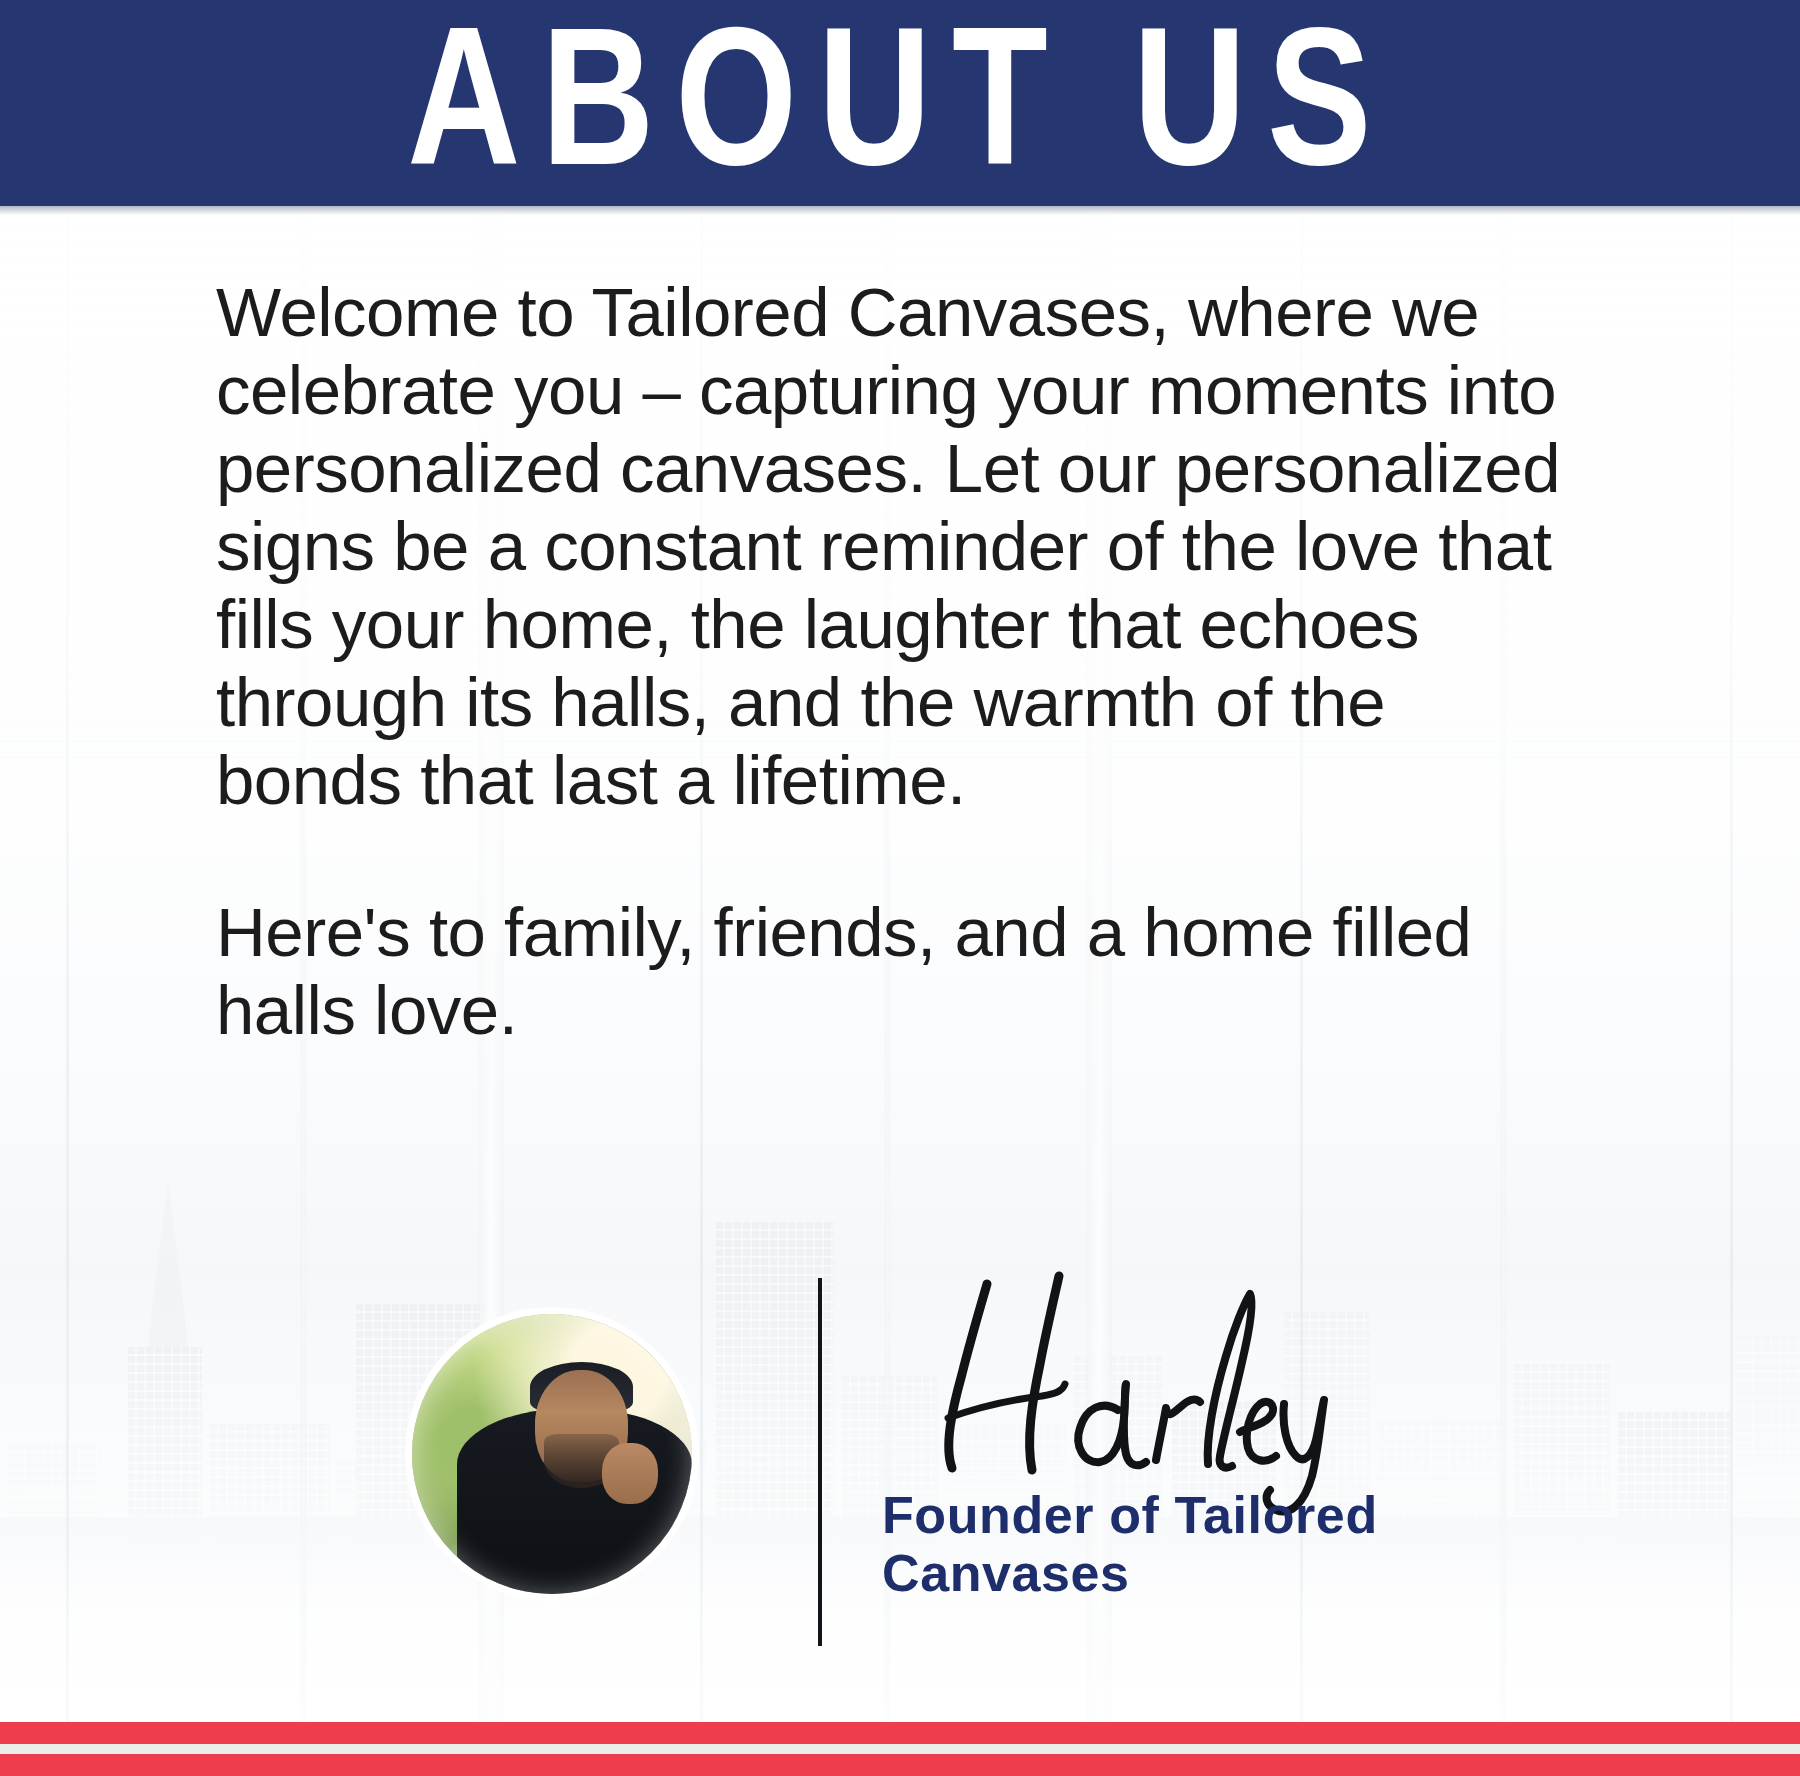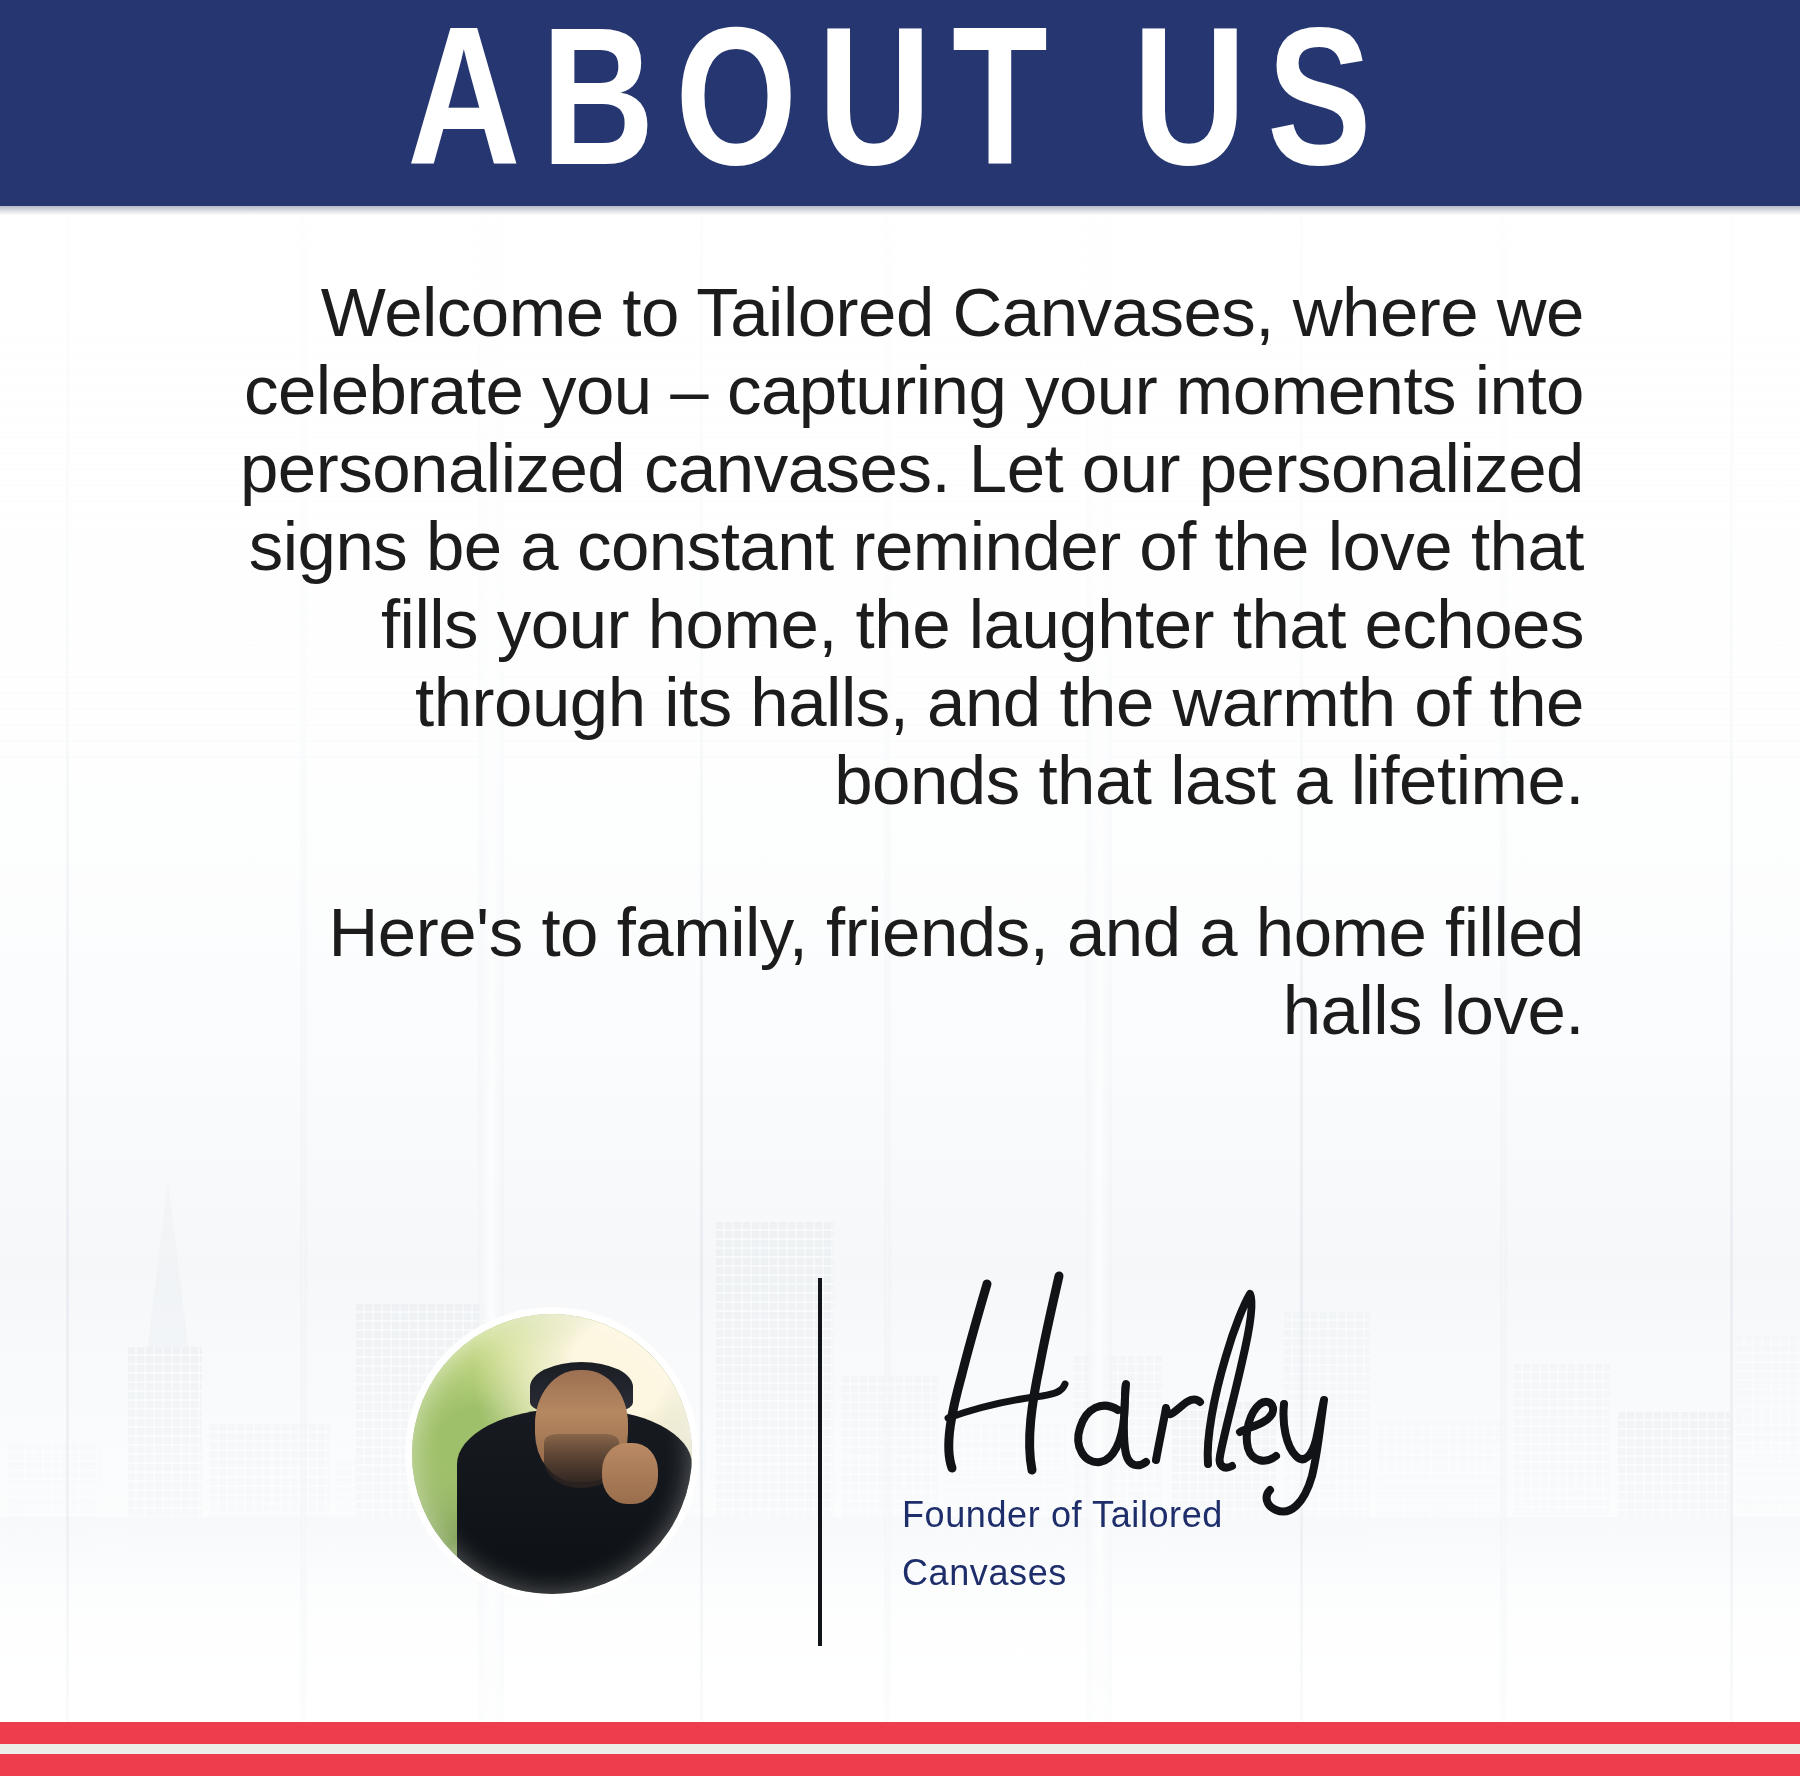--- a/index.html
+++ b/index.html
@@ -37,21 +37,21 @@
   
   .header{position:absolute;left:0;top:0;width:1800px;height:206px;background:#253670;
           display:flex;align-items:center;justify-content:center;overflow:hidden;}
   .header-title{color:#ffffff;font-family:"Liberation Sans",sans-serif;font-weight:700;
           font-size:196px;line-height:1;letter-spacing:26px;
           transform:scaleX(.80) translateY(-6px);transform-origin:center;white-space:nowrap;}
   .header-shadow{position:absolute;left:0;top:206px;width:1800px;height:9px;
           background:linear-gradient(to bottom,rgba(90,100,130,.45),rgba(255,255,255,0));}
 
   
-  .copy{position:absolute;left:216px;top:274px;width:1368px;text-align:right;
+  .copy{position:absolute;left:216px;top:274px;width:1368px;text-align:left;
         color:#1c1c1c;font-family:"Liberation Sans",sans-serif;font-weight:400;
         font-size:69px;line-height:78px;letter-spacing:-0.5px;}
   .copy p{margin:0;}
   .copy .gap{height:74px;}
 
   
   .avatar{position:absolute;left:412px;top:1314px;width:280px;height:280px;border-radius:50%;
           overflow:hidden;box-shadow:0 0 0 7px rgba(255,255,255,.92);background:#cfd6cd;}
   .av-bg{position:absolute;inset:0;
      background:
@@ -70,22 +70,22 @@
   .av-hand{position:absolute;left:68%;top:46%;width:20%;height:22%;border-radius:45%;
      background:linear-gradient(to bottom,#b98a64,#9a6d4c);}
   .av-ring{position:absolute;inset:0;border-radius:50%;box-shadow:inset 0 0 26px rgba(255,255,255,.35);}
 
   .divider{position:absolute;left:818px;top:1278px;width:4px;height:368px;background:#111418;}
 
   .signature{position:absolute;left:856px;top:1232px;width:500px;height:280px;}
   .sig-svg{width:100%;height:100%;overflow:visible;}
 
   .founder{position:absolute;left:882px;top:1486px;width:620px;
-      color:#1e2e6b;font-family:"Liberation Sans",sans-serif;font-weight:400;
-      font-size:36px;line-height:58px;letter-spacing:.6px;margin-left:20px;}
+      color:#1e2e6b;font-family:"Liberation Sans",sans-serif;font-weight:700;
+      font-size:52px;line-height:58px;letter-spacing:.6px;}
   .founder span{display:block;}
 
   
   .bar{position:absolute;left:0;width:1800px;background:#ee3e4e;}
   .bar-1{top:1722px;height:22px;}
   .bar-2{top:1754px;height:22px;}
   .bar-gap{position:absolute;left:0;top:1744px;width:1800px;height:10px;background:#eceeea;}
 </style>
 </head>
 <body>

